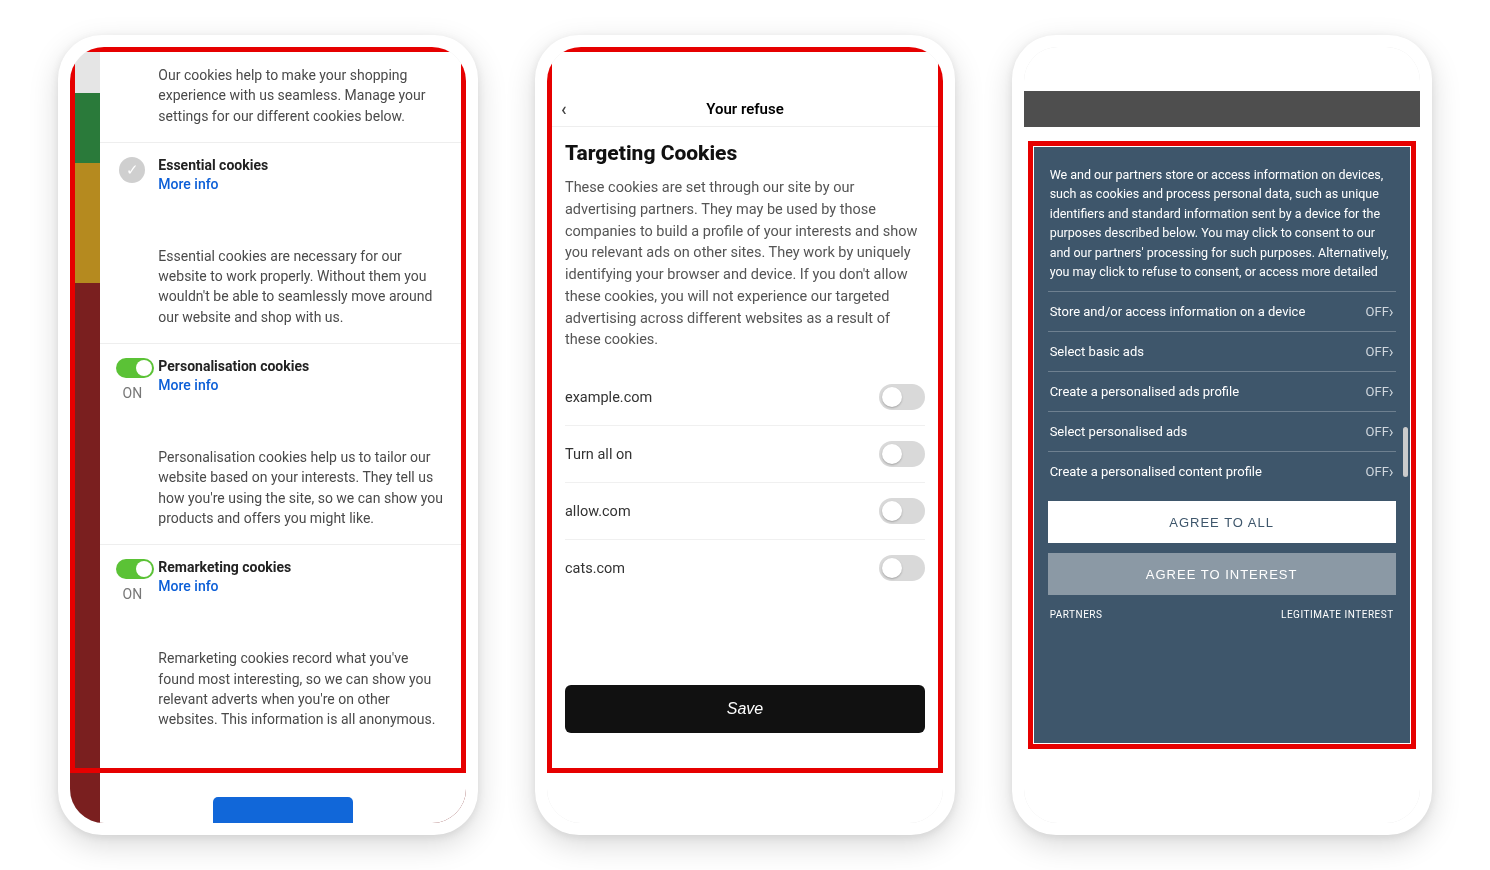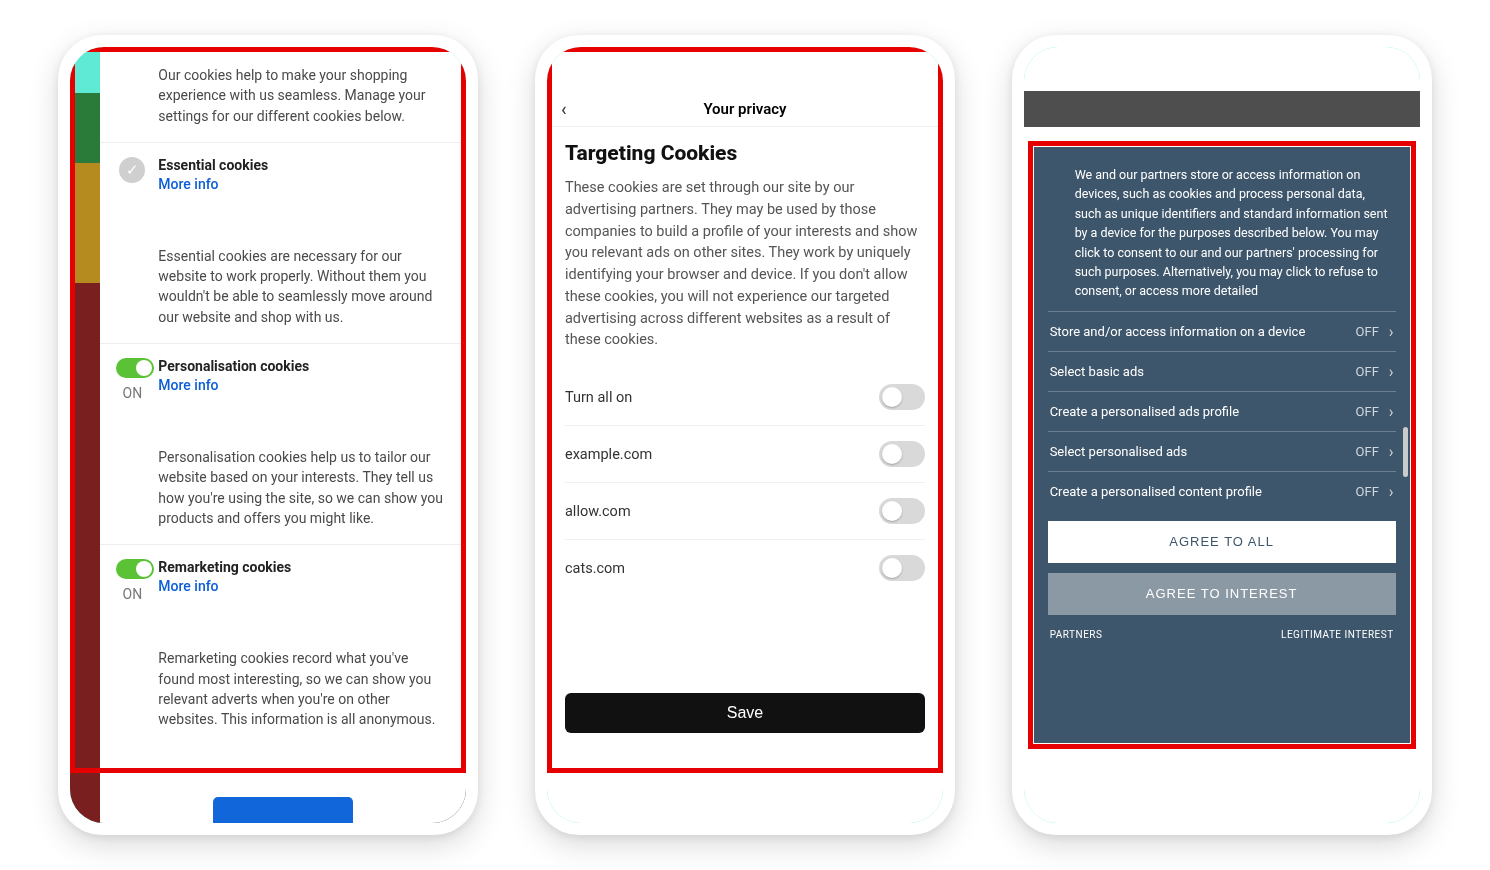--- a/index.html
+++ b/index.html
@@ -32,21 +32,21 @@
     height: 8px;
     border-radius: 5px;
     background: #e6e6e6;
   }
   .screen {
     width: 100%;
     height: 100%;
     border-radius: 34px;
     overflow: hidden;
     position: relative;
-    background: #5eead4;
+    background: #e5e5e5;
   }
   .redbox {
     position: absolute;
     border: 5px solid #e60000;
     pointer-events: none;
     z-index: 50;
   }
   
   .p1-screen-bg {
     position: absolute; inset:0;
@@ -118,44 +118,44 @@
     width:46px; height:26px; border-radius:14px;
     background:#d9d9d9; position:relative;
   }
   .p2-switch::after{
     content:""; position:absolute; left:3px; top:3px;
     width:20px; height:20px; border-radius:50%; background:#fff;
     box-shadow:0 1px 2px rgba(0,0,0,0.25);
   }
   .p2-save {
     position:absolute; left:18px; right:18px; bottom:90px;
-    height:40px; background:#111; color:#fff; border:none;
-    border-radius:6px; font-size:16px; font-weight:500;
+    height:48px; background:#111; color:#fff; border:none;
+    border-radius:6px; font-size:16px; font-weight:500;font-style:italic;
   }
 
   
   .p3-inner{ position:absolute; inset:0; background:#fff;}
   .p3-topbar{ position:absolute; top:44px; left:0; right:0; height:36px; background:#4e4e4e;}
   .p3-sheet {
     position:absolute; top:100px; left:10px; right:10px; bottom:80px;
     background:#3e566b; color:#fff; padding:18px 14px 12px 14px;
     font-size:12.5px; overflow:hidden;
   }
   .p3-scrollbar{
     position:absolute; right:2px; top:280px; width:5px; height:50px;
     background:#ccc; border-radius:3px;
   }
-  .p3-intro { line-height:1.55; margin-bottom:10px; padding:0 2px;margin-left:25px;}
+  .p3-intro { line-height:1.55; margin-bottom:10px; padding:0 2px;}
   .p3-list{}
   .p3-item{
     display:flex; align-items:center; justify-content:space-between;
     border-top:1px solid rgba(255,255,255,0.25);
     padding:10px 2px; font-size:13px;
   }
-  .p3-item .right{ display:flex; align-items:center; gap:10px; color:#d0d7de;}
+  .p3-item .right{ display:flex; align-items:center; color:#d0d7de;}
   .p3-chevron{ font-size:16px; color:#cfd6dc;}
   .p3-btn{
     display:block; width:100%; height:42px; border:none;
     font-size:13px; letter-spacing:1px; margin-top:10px;
   }
   .p3-btn.white{ background:#fff; color:#3e566b;}
   .p3-btn.grey{ background:#8b99a5; color:#fff;}
   .p3-footer{
     display:flex; justify-content:space-between;
     font-size:10px; letter-spacing:0.5px; margin-top:14px; padding:0 2px;
@@ -213,32 +213,32 @@
     </div>
     <div class="redbox" style="top:0; left:0; right:0; bottom:50px;"></div>
   </div>
 </div>
 
 <div class="phone">
   <div class="screen">
     <div class="p2-inner">
       <div class="p2-header">
         <span class="p2-back">‹</span>
-        <span>Your privacy</span>
+        <span>Your refuse</span>
       </div>
       <div class="p2-content">
         <div class="p2-h1">Targeting Cookies</div>
         <div class="p2-para">These cookies are set through our site by our advertising partners. They may be used by those companies to build a profile of your interests and show you relevant ads on other sites. They work by uniquely identifying your browser and device. If you don't allow these cookies, you will not experience our targeted advertising across different websites as a result of these cookies.</div>
 
         <div class="p2-row">
+          <span>example.com</span>
+          <span class="p2-switch"></span>
+        </div>
+        <div class="p2-row">
           <span>Turn all on</span>
-          <span class="p2-switch"></span>
-        </div>
-        <div class="p2-row">
-          <span>example.com</span>
           <span class="p2-switch"></span>
         </div>
         <div class="p2-row">
           <span>allow.com</span>
           <span class="p2-switch"></span>
         </div>
         <div class="p2-row" style="border-bottom:none">
           <span>cats.com</span>
           <span class="p2-switch"></span>
         </div>

